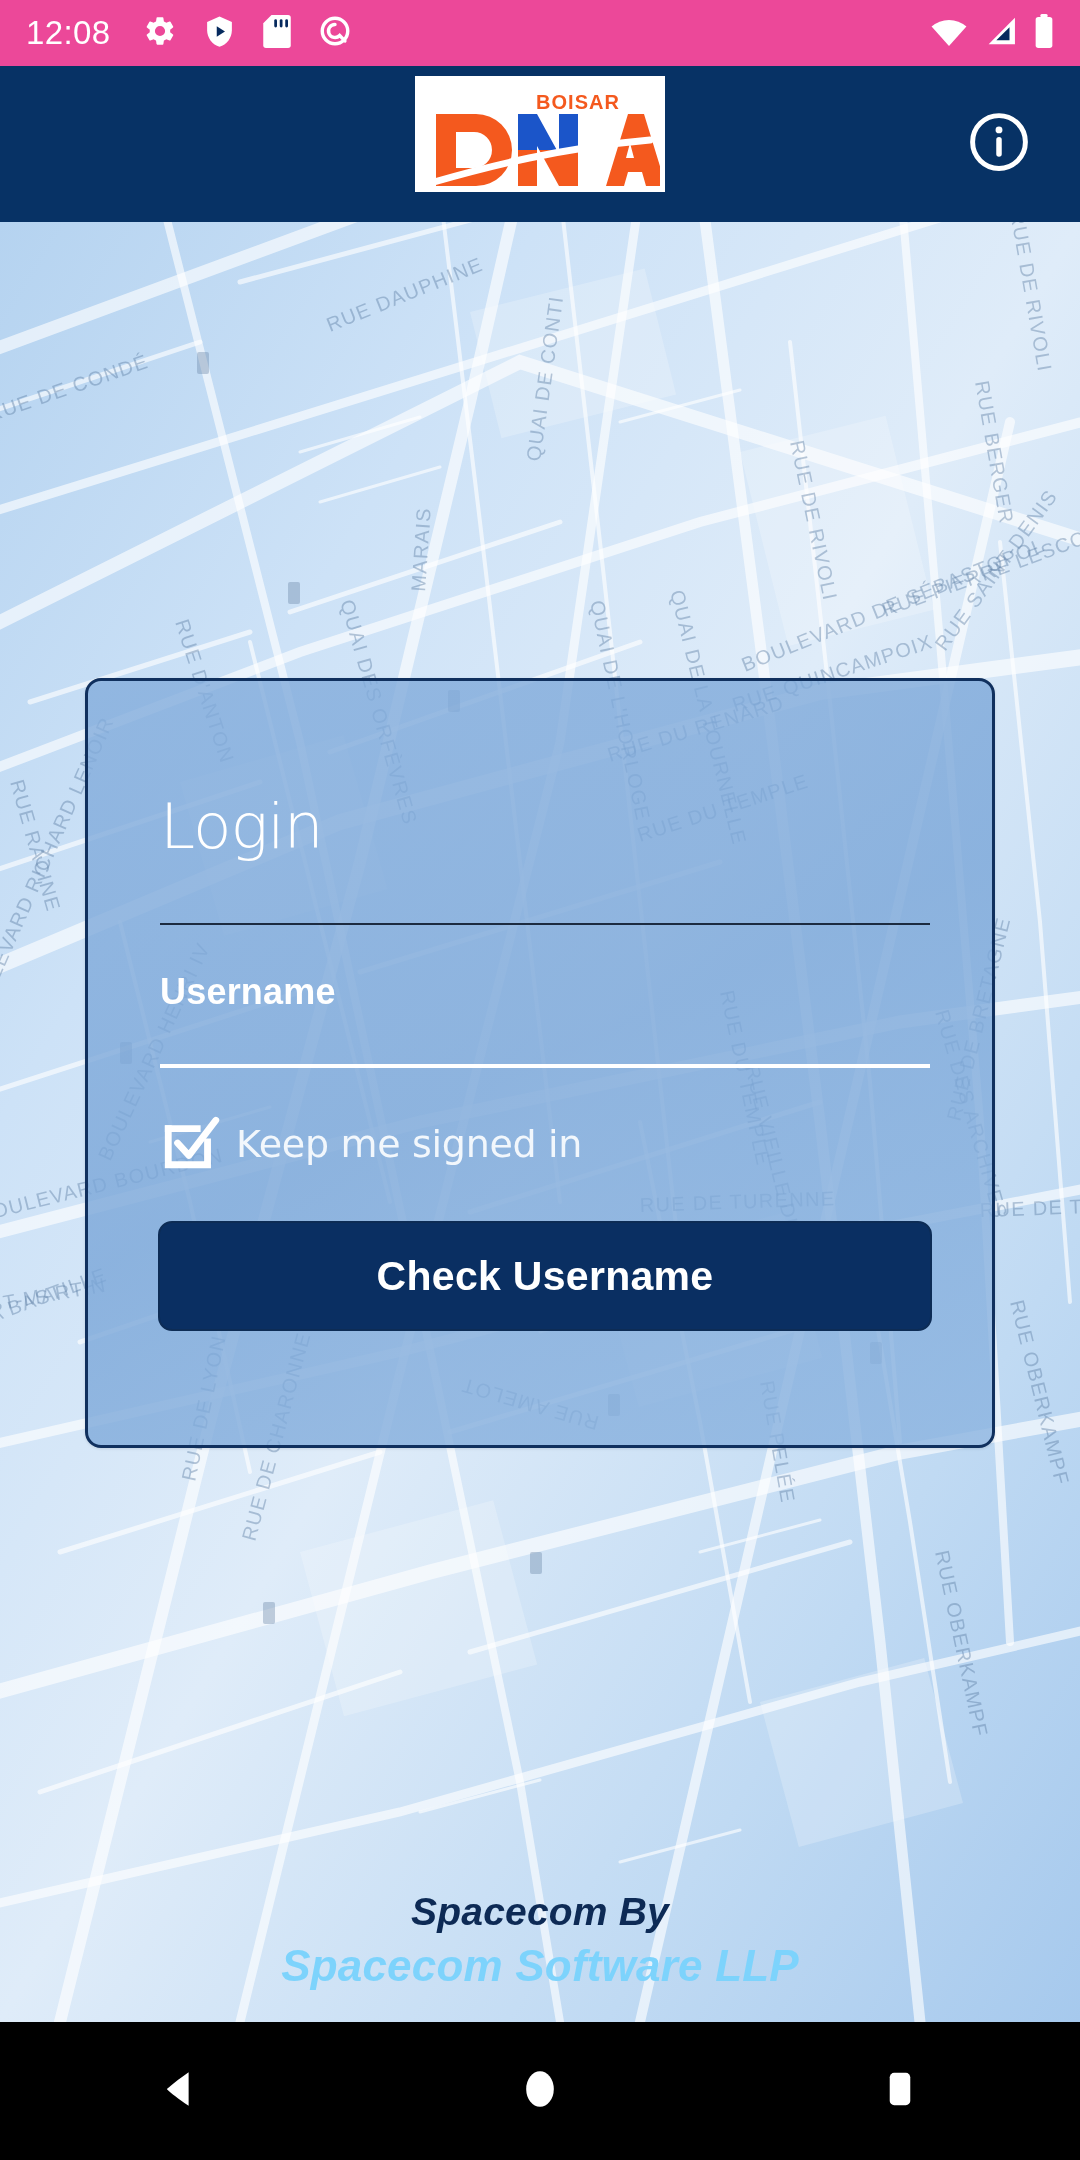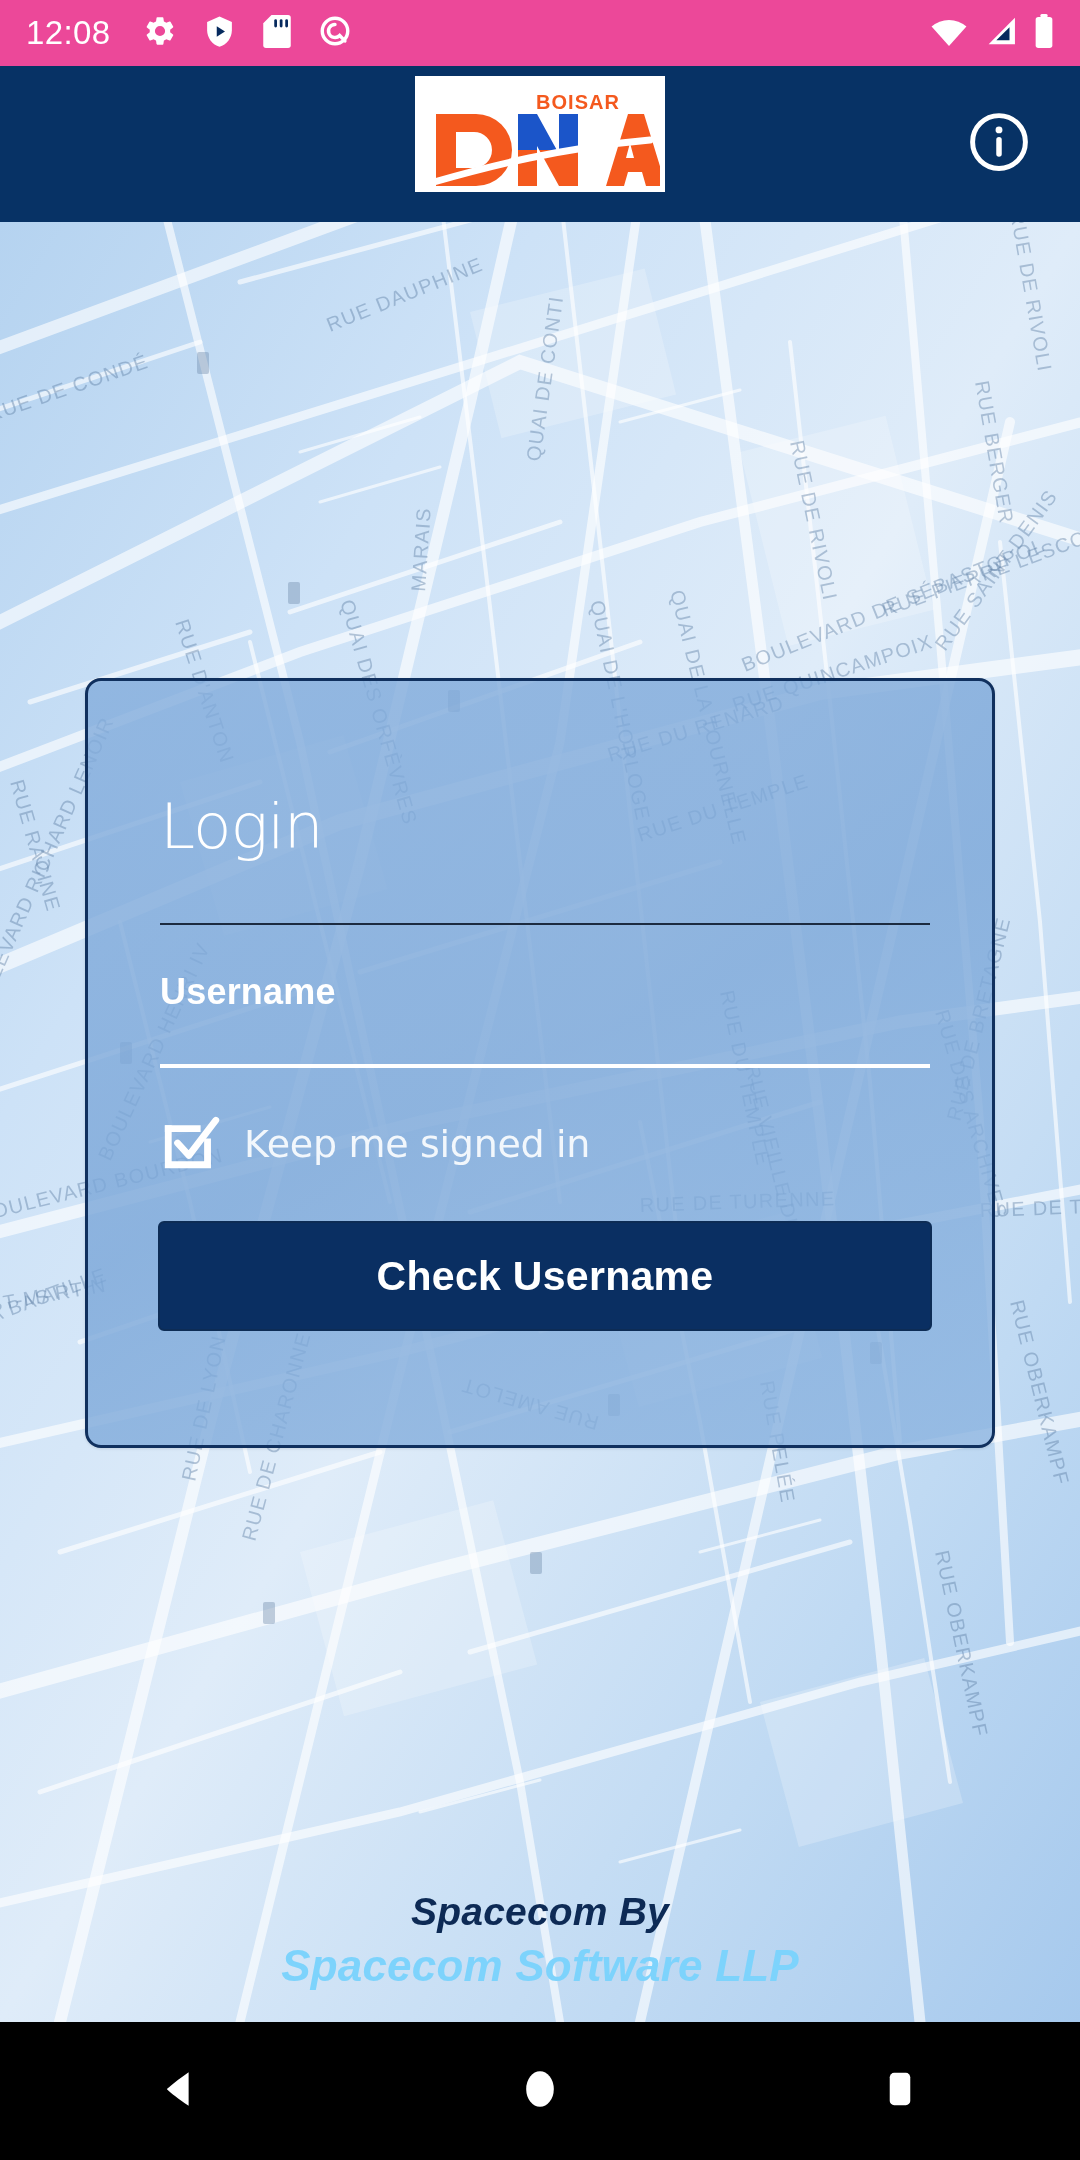--- a/index.html
+++ b/index.html
@@ -98,37 +98,37 @@
   }
   .field-input{
     position:absolute; left:72px; top:296px;
     width:770px; height:80px;
     background:transparent; border:none; outline:none;
     color:#ffffff; font-size:36px; font-weight:bold;
     font-family:"Liberation Sans", sans-serif;
   }
   .checkbox-row{
     position:absolute; left:72px; top:430px;
-    display:flex; align-items:center; gap:22px;
+    display:flex; align-items:center; gap:14px;
     cursor:pointer;
   }
   .checkbox-mark{ display:block; }
   .checkbox-text{
     color:#f2f7fc;
     font-size:38px;
     font-weight:400;
     font-family:"DejaVu Sans", sans-serif;
     letter-spacing:-.3px;
   }
   .check-btn{
     position:absolute; left:70px; top:540px;
     width:774px; height:110px;
     background:#0a2f62;
     border:2px solid #0d2c55;
-    border-radius:6px;
+    border-radius:14px;
     color:#ffffff;
     font-size:41px;
     font-weight:bold;
     font-family:"Liberation Sans", sans-serif;
     letter-spacing:.3px;
     cursor:pointer;
   }
 
   
   .footer{

